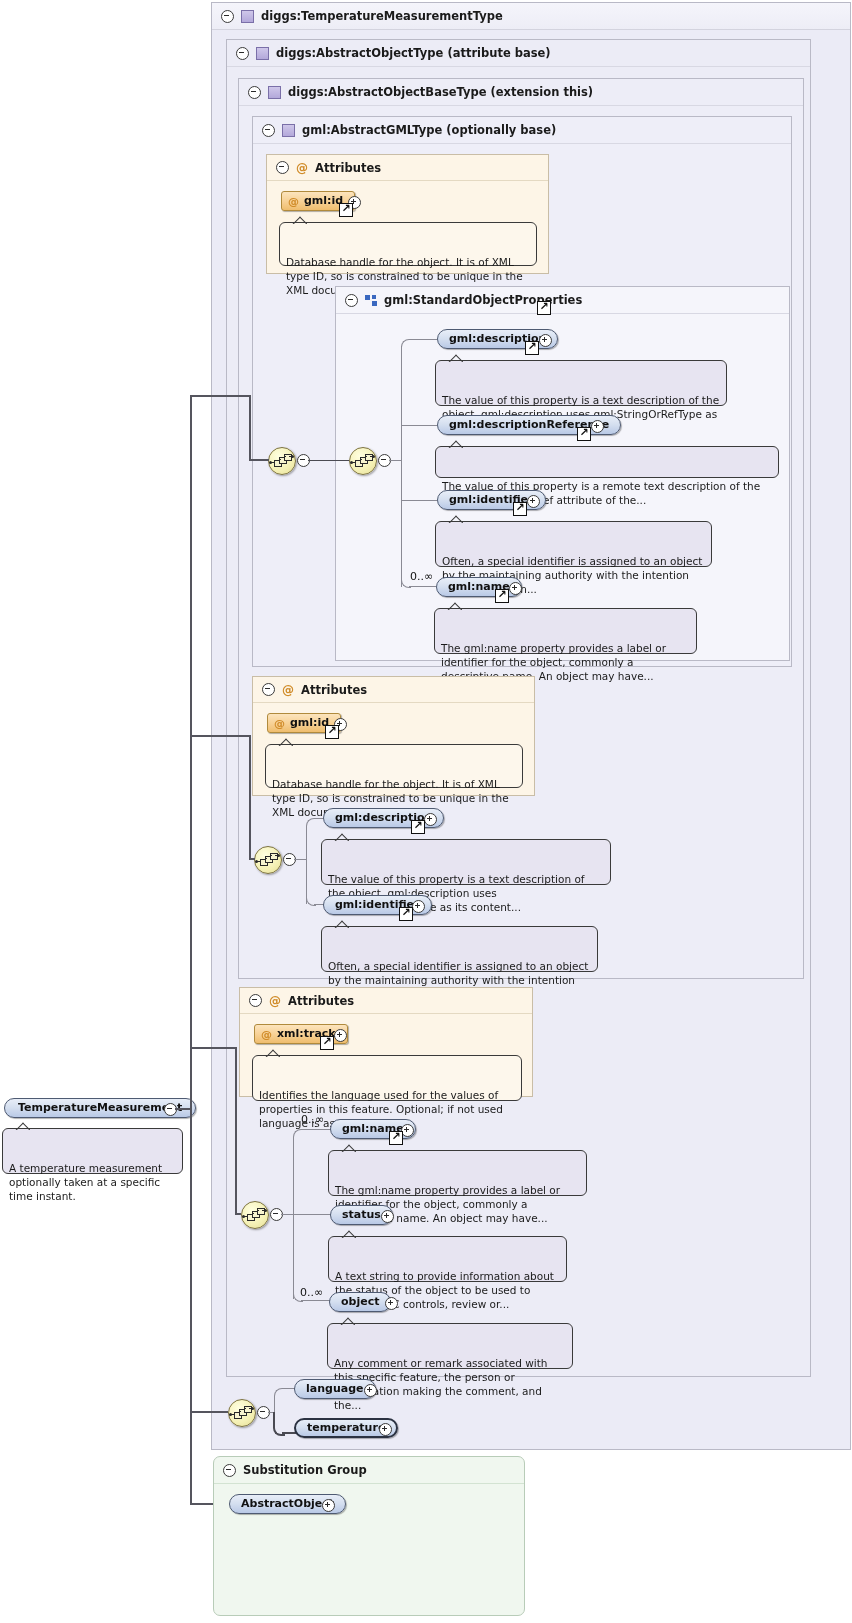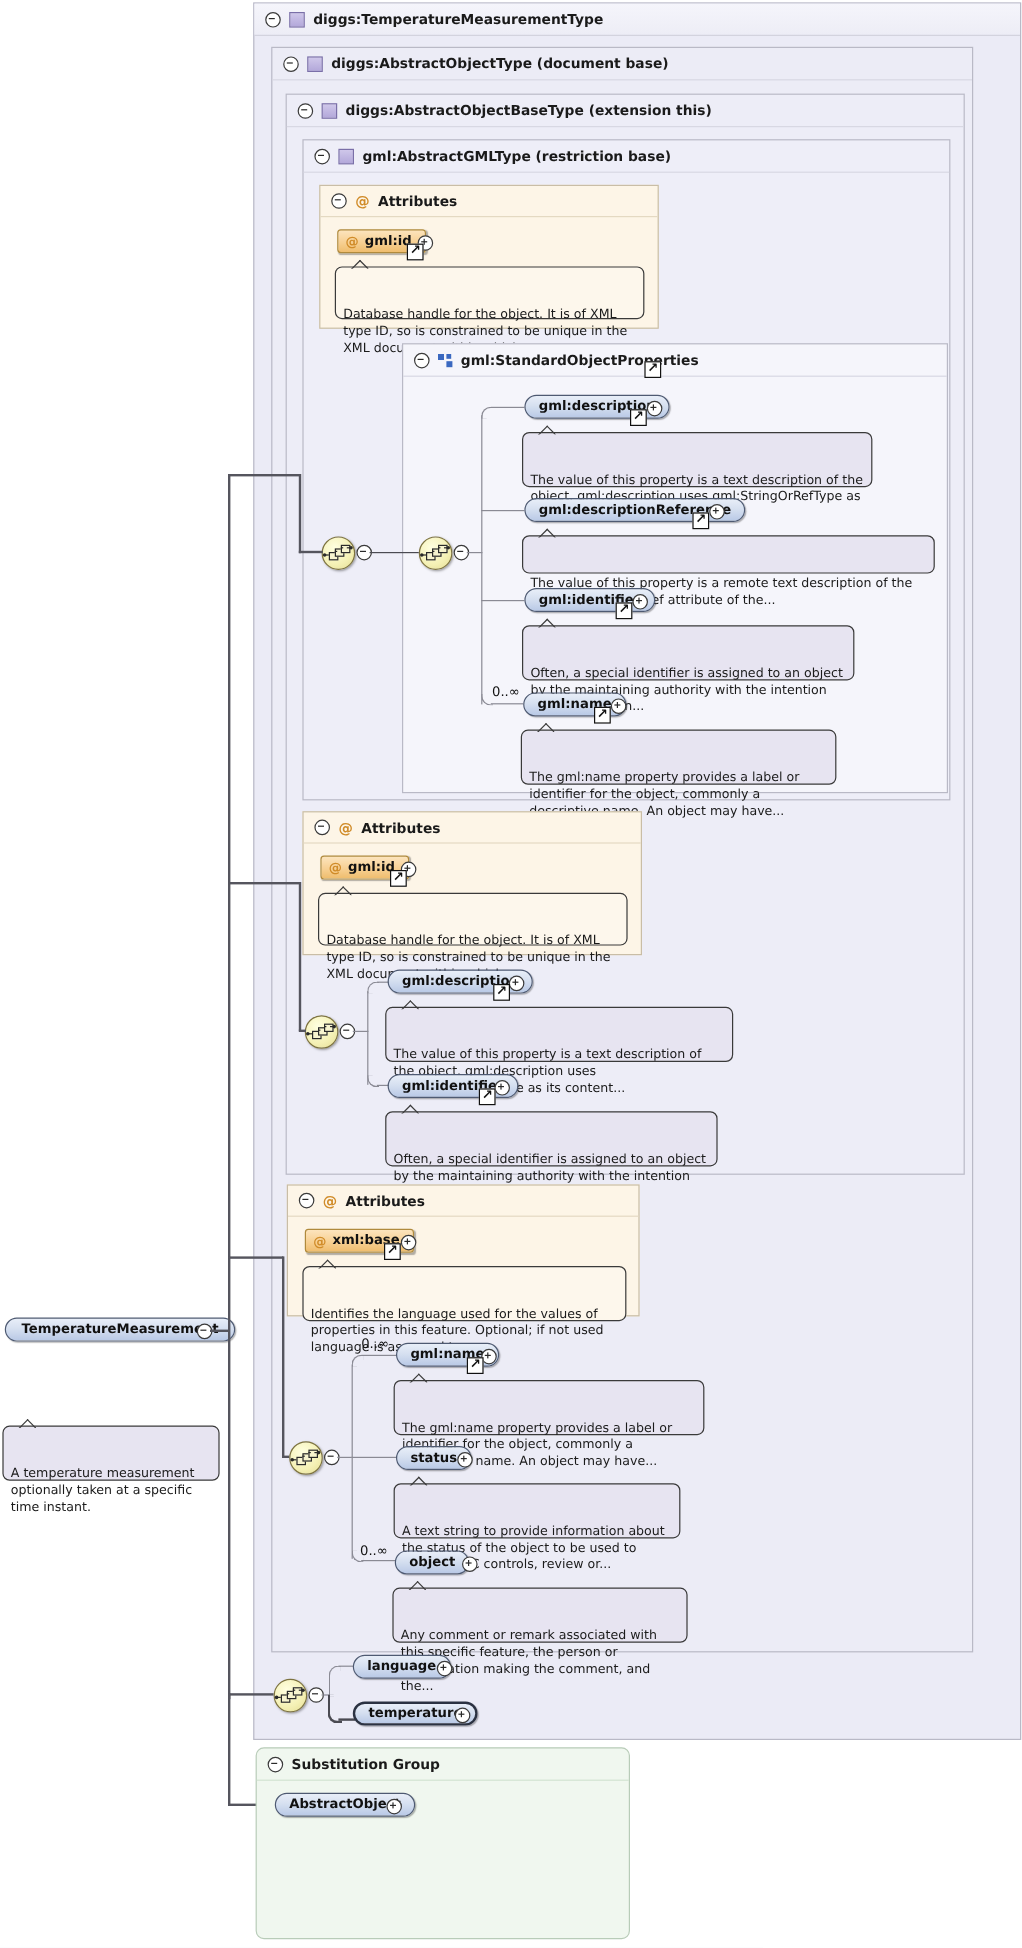--- a/index.html
+++ b/index.html
@@ -187,37 +187,37 @@
       <span class="circ"></span>
       <span class="tico"></span>
       <span>diggs:TemperatureMeasurementType</span>
     </div>
   </div>
 
   <div class="typebox lvl2 abs" style="left:226px;top:39px;width:585px;height:1338px;">
     <div class="boxhdr inner">
       <span class="circ"></span>
       <span class="tico"></span>
-      <span>diggs:AbstractObjectType (document base)</span>
+      <span>diggs:AbstractObjectType (attribute base)</span>
     </div>
   </div>
 
   <div class="typebox lvl3 abs" style="left:238px;top:78px;width:566px;height:901px;">
     <div class="boxhdr inner">
       <span class="circ"></span>
       <span class="tico"></span>
       <span>diggs:AbstractObjectBaseType (extension this)</span>
     </div>
   </div>
 
   <div class="typebox lvl4 abs" style="left:252px;top:116px;width:540px;height:551px;">
     <div class="boxhdr inner">
       <span class="circ"></span>
       <span class="tico"></span>
-      <span>gml:AbstractGMLType (restriction base)</span>
+      <span>gml:AbstractGMLType (optionally base)</span>
     </div>
   </div>
 
   <div class="attrbox" style="left:266px;top:154px;width:283px;height:120px;">
     <div class="attrhdr">
       <span class="circ"></span>
       <span class="atg">@</span>
       <span>Attributes</span>
     </div>
   </div>
@@ -383,34 +383,34 @@
 
   <div class="attrbox" style="left:239px;top:987px;width:294px;height:110px;">
     <div class="attrhdr">
       <span class="circ"></span>
       <span class="atg">@</span>
       <span>Attributes</span>
     </div>
   </div>
   <div class="pill attr" style="left:254px;top:1024px;">
     <span class="atg">@</span>
-    <span>xml:base</span>
+    <span>xml:track</span>
   </div>
   <div class="refmark" style="left:320px;top:1036px;"></div>
   <span class="circ plus" style="position:absolute;left:334px;top:1029px;"></span>
   <div class="doc orange" style="left:252px;top:1055px;width:270px;height:46px;">
     <span class="tip" style="left:12px;"><span class="tipfill"></span></span>
     <span>Identifies the language used for the values of properties in this feature. Optional; if not used language is assumed to...</span>
   </div>
 
   <div class="pill" style="left:4px;top:1098px;padding:0 13px;">
     <span>TemperatureMeasurement</span>
   </div>
   <span class="circ" style="position:absolute;left:164px;top:1103px;"></span>
-  <div class="doc" style="left:2px;top:1188px;width:181px;height:46px;">
+  <div class="doc" style="left:2px;top:1128px;width:181px;height:46px;">
     <span class="tip" style="left:12px;"><span class="tipfill"></span></span>
     <span>A temperature measurement optionally taken at a specific time instant.</span>
   </div>
 
   <div class="ln h thick" style="left:175px;top:1108px;width:16px;height:2px;"></div>
   <div class="ln v thick" style="left:190px;top:396px;width:2px;height:1020px;"></div>
 
   <div class="ln h thick" style="left:190px;top:395px;width:60px;height:2px;"></div>
   <div class="ln v thick" style="left:249px;top:395px;width:2px;height:66px;"></div>
   <div class="ln h thick" style="left:249px;top:459px;width:20px;height:2px;"></div>

